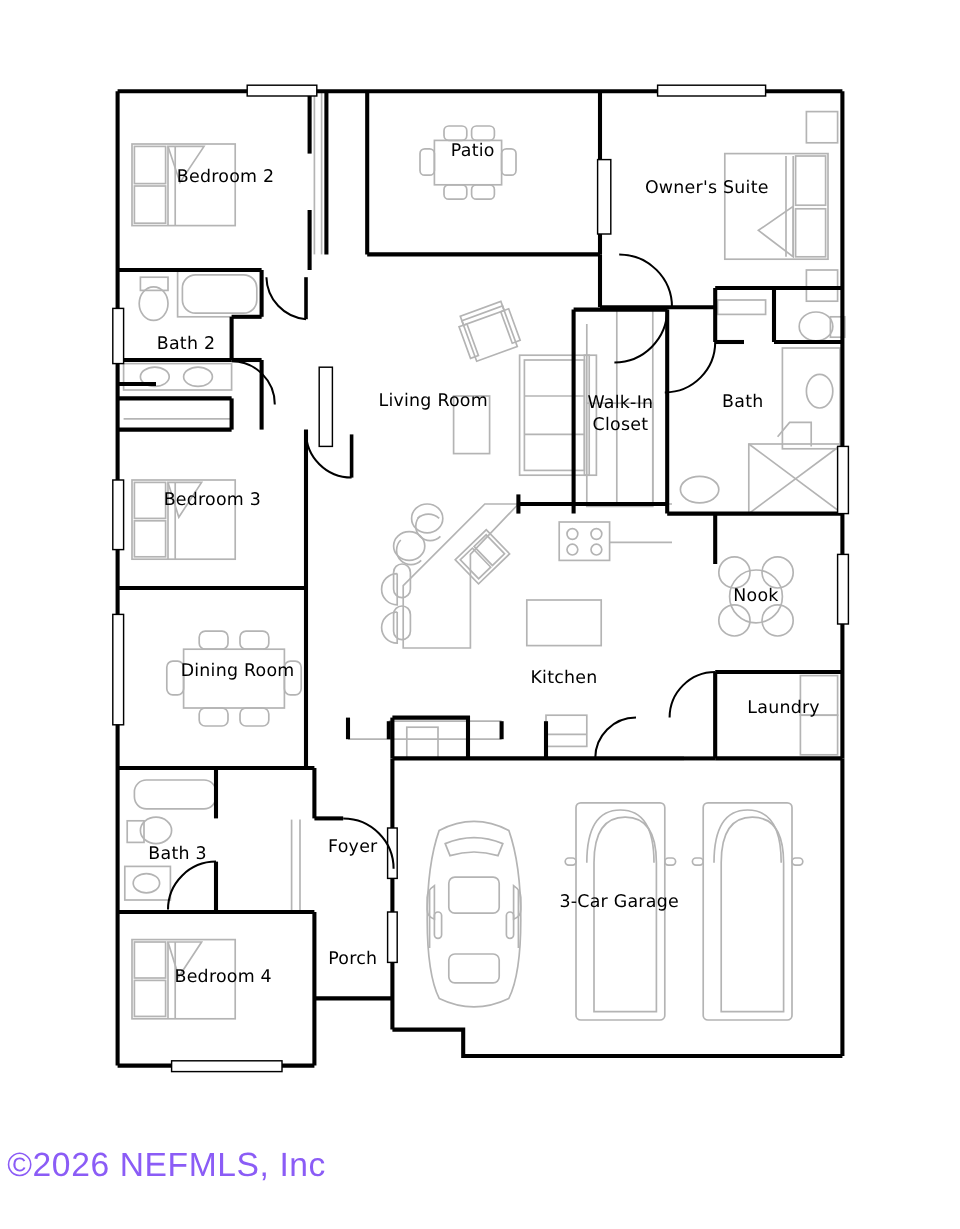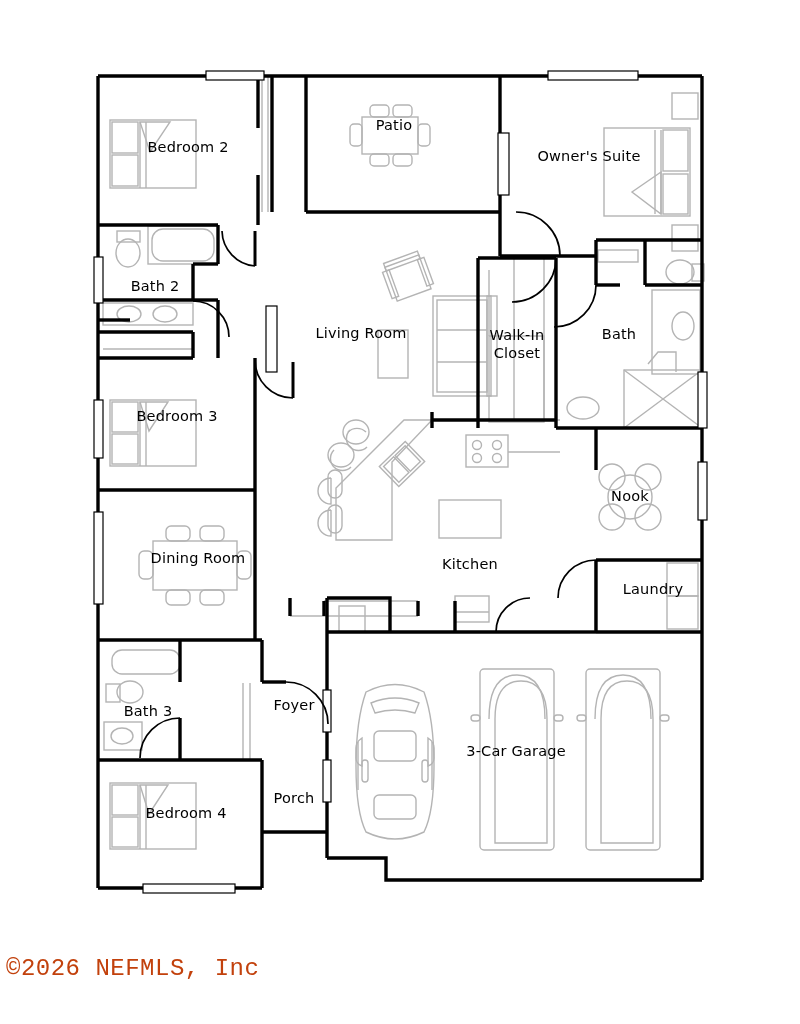--- a/index.html
+++ b/index.html
@@ -17,23 +17,23 @@
     font-size:14.5px;
     fill:#000000;
     text-anchor:middle;
     dominant-baseline:middle;
     letter-spacing:0.2px;
   }
   .copyright{
     position:absolute;
     left:6px;
     top:955px;
-    font-family:Liberation Mono, monospace;
-    font-size:24px;
-    color:#c2410c;
+    font-family:Liberation Sans, sans-serif;
+    font-size:28px;
+    color:#8b5cf6;
     letter-spacing:0.5px;
     white-space:nowrap;
   }
 </style>
 </head>
 <body>
 
 <div id="plan-wrap">
 <svg width="800" height="1024" viewBox="0 0 800 1024" xmlns="http://www.w3.org/2000/svg">
 

